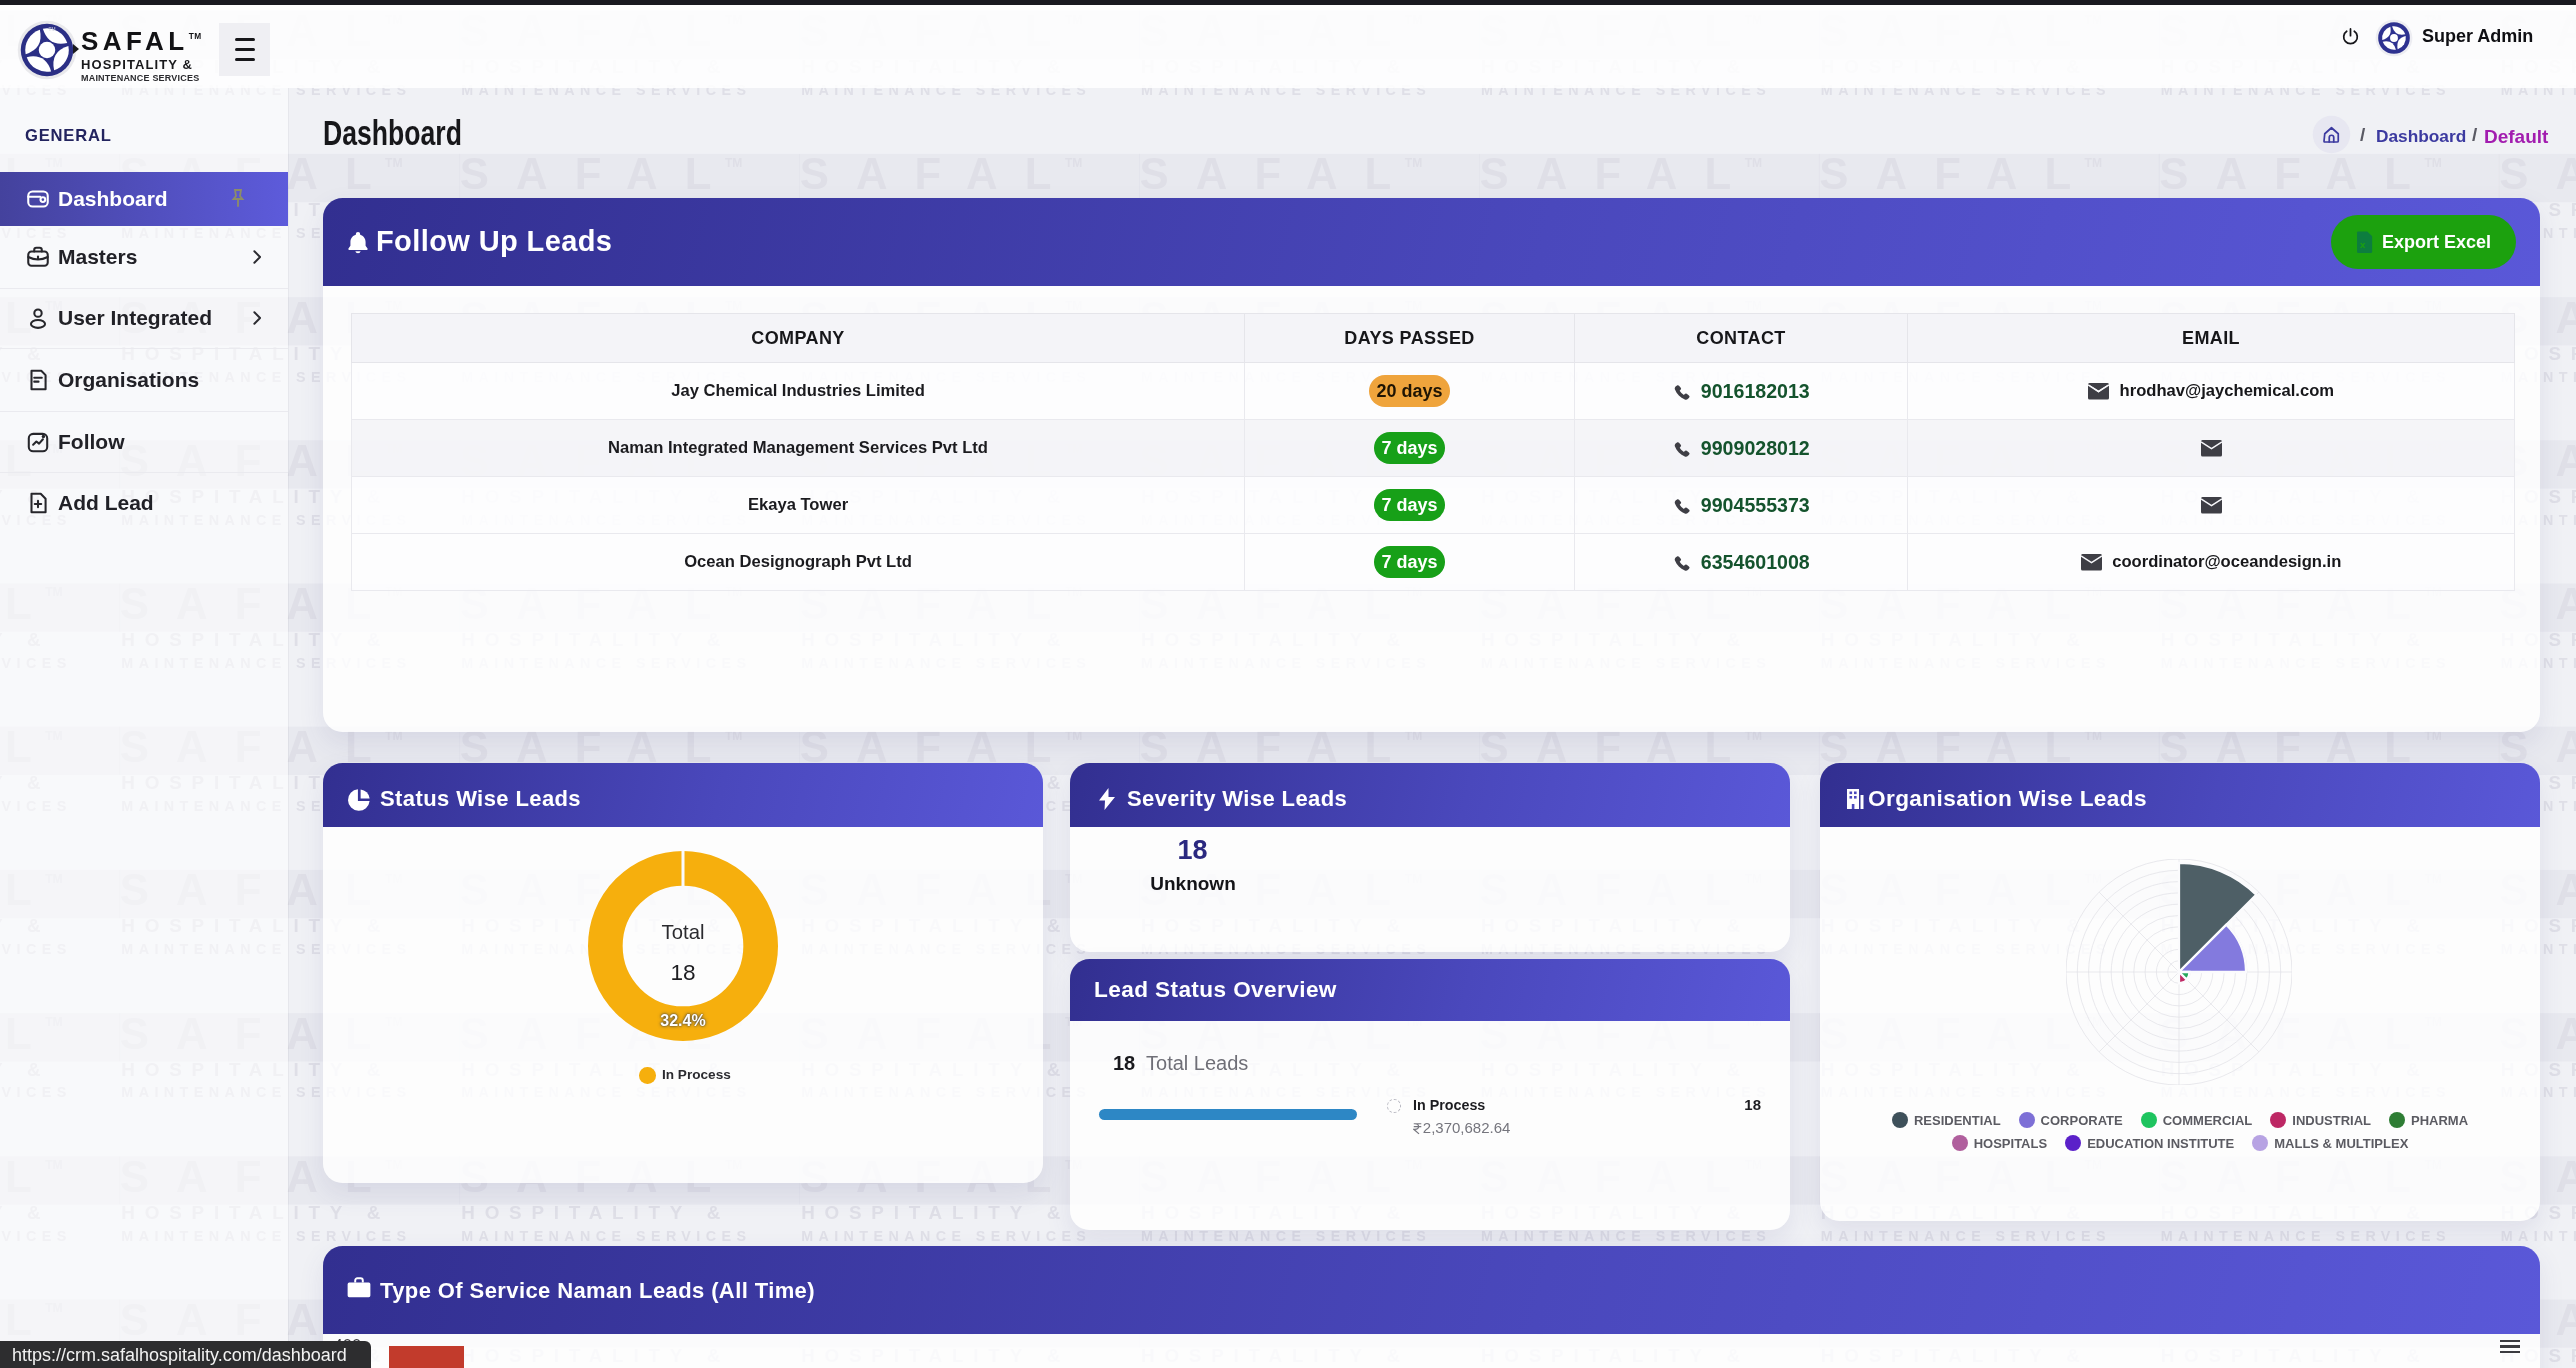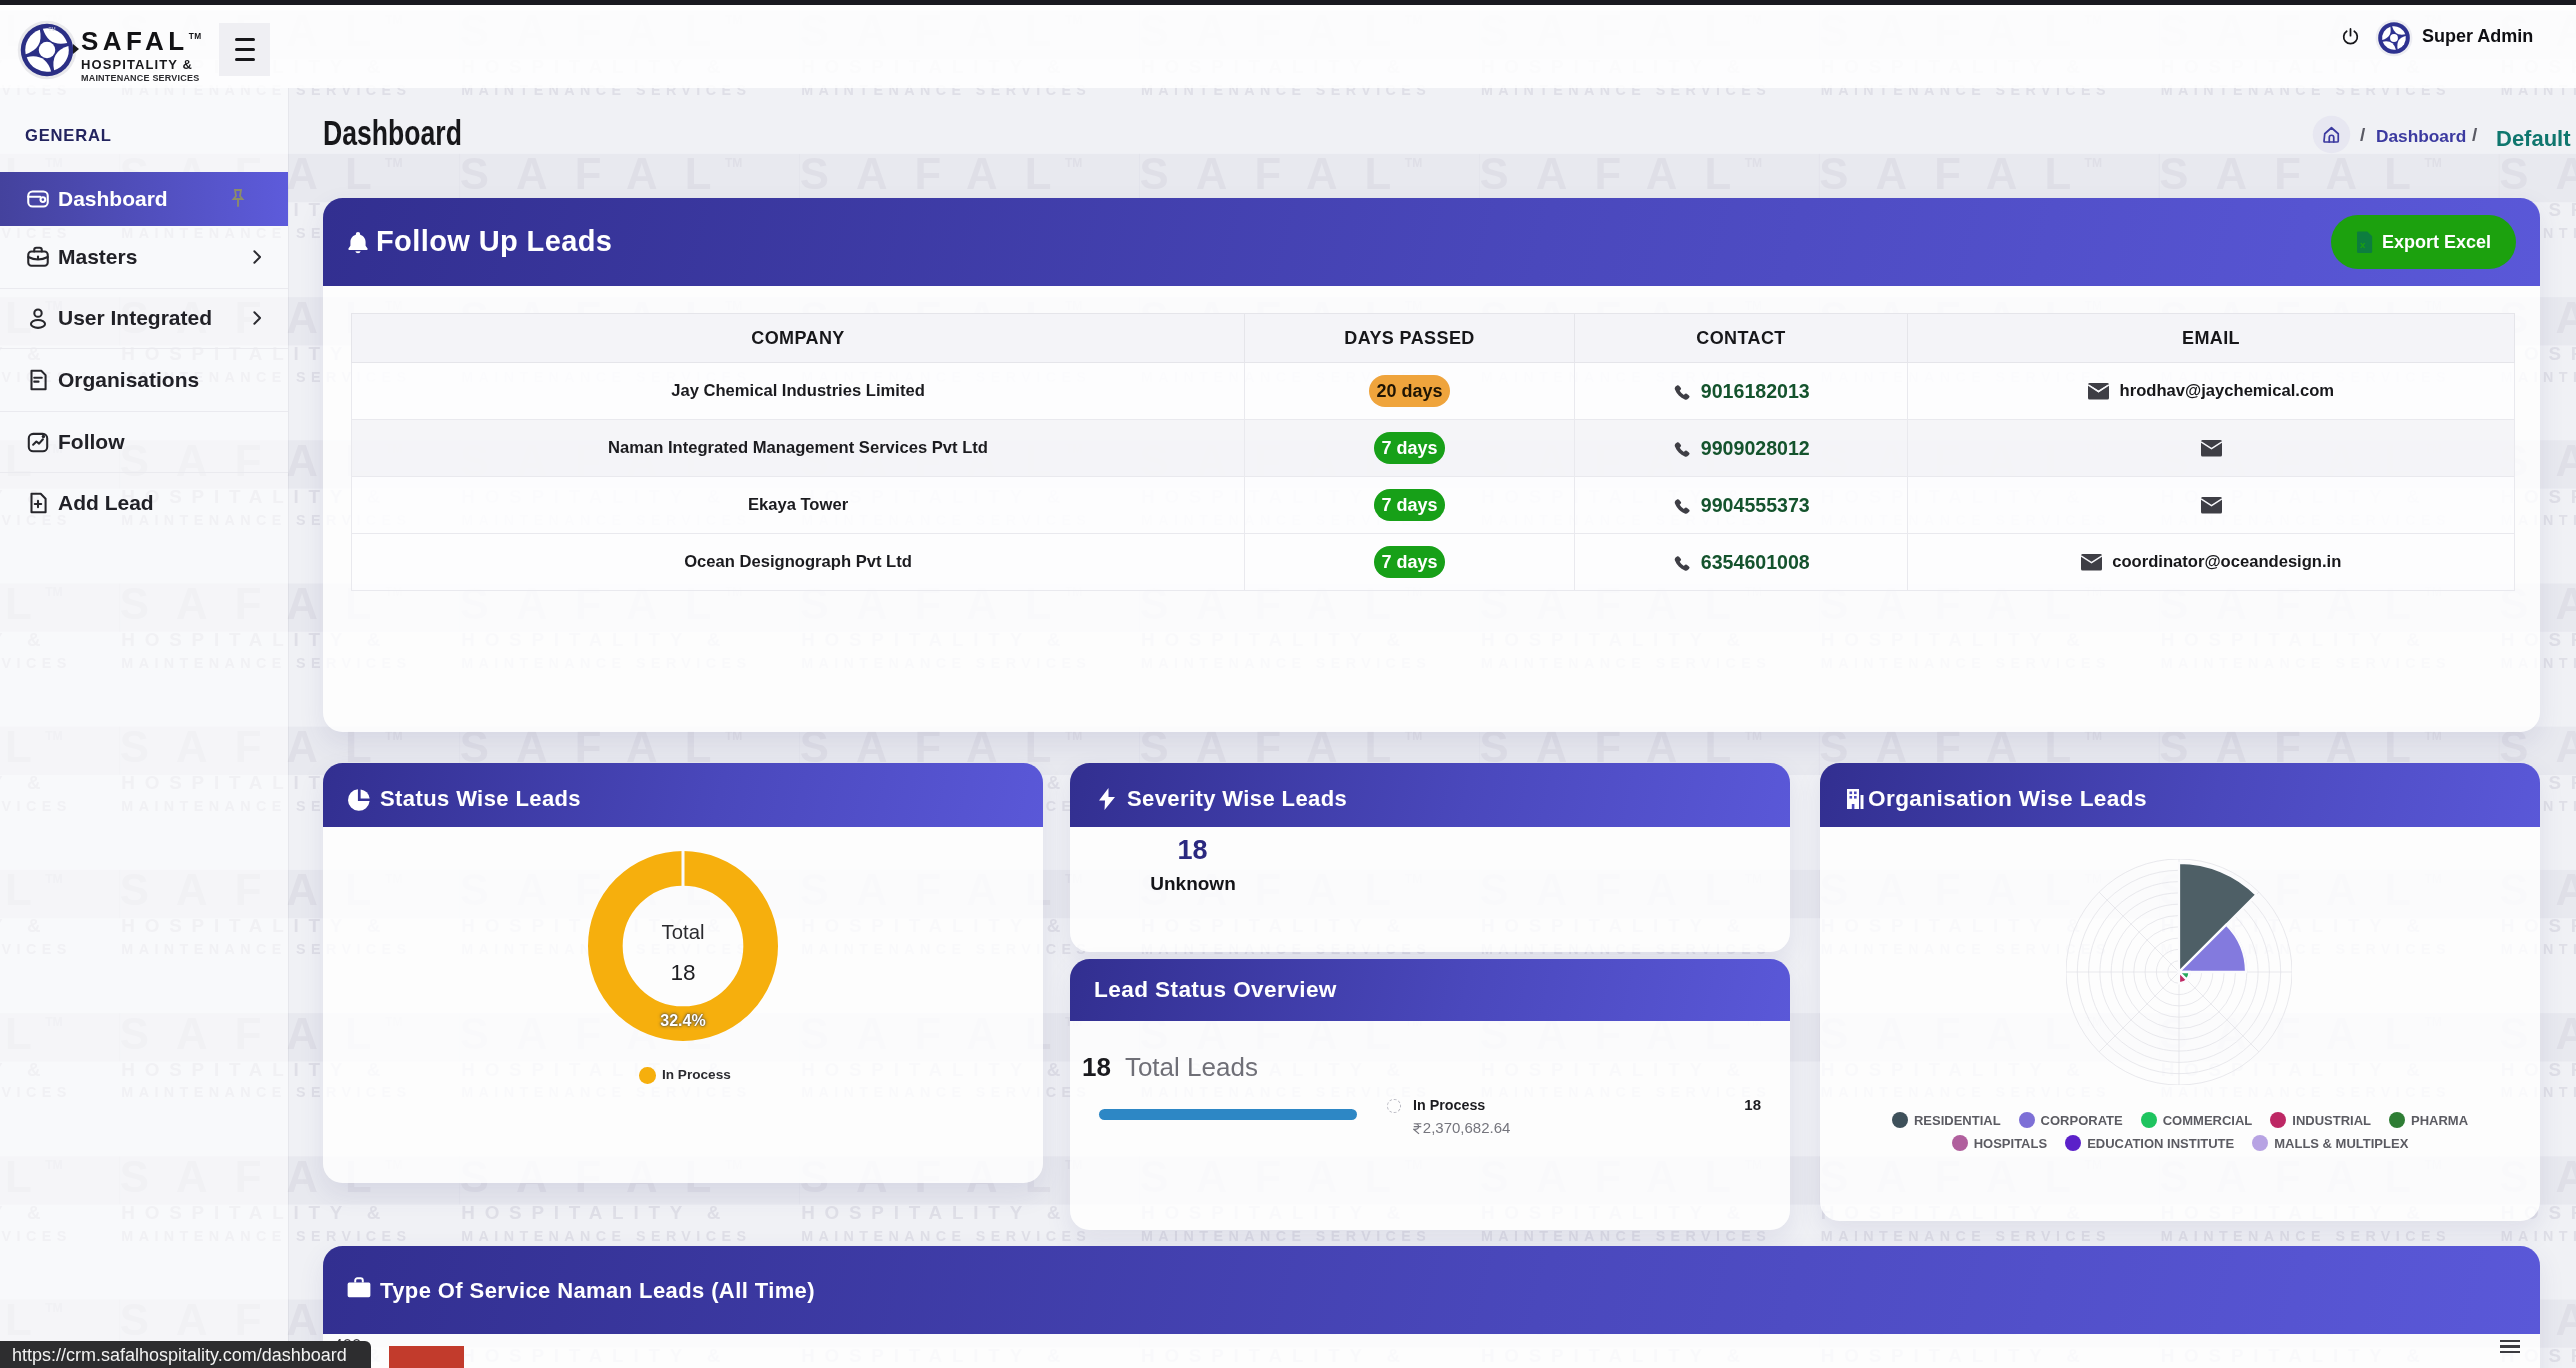--- a/index.html
+++ b/index.html
@@ -294,21 +294,21 @@
   <svg class="abs" style="left:0;top:0" width="39" height="39" viewBox="0 0 52 52">
     <circle cx="26" cy="26" r="25" fill="#e7e7f1"></circle>
     <g fill="none" stroke="#3c3aa0" stroke-width="2.3" stroke-linecap="round" stroke-linejoin="round">
       <path d="M17 25 L26 17 L35 25 V34.5 a1.5 1.5 0 0 1 -1.5 1.5 h-17 A1.5 1.5 0 0 1 16 35 Z"></path>
       <path d="M23 36 v-6 a3 3 0 0 1 6 0 v6"></path>
     </g>
   </svg>
   <span class="abs" style="left:48px;top:9px;color:#5a5a64;">/</span>
   <span class="abs" style="left:64px;top:10.6px;color:#3c3aa0;font-size:17.3px;">Dashboard</span>
   <span class="abs" style="left:160px;top:9px;color:#5a5a64;">/</span>
-  <span class="abs" style="left:184px;top:10.6px;color:#0f766e;font-size:22px;">Default</span>
+  <span class="abs" style="left:172px;top:10.6px;color:#a21caf;font-size:19px;">Default</span>
 </div>
 
 <div class="card" id="fucard">
   <div class="cardhead">
     <svg class="abs" style="left:22px;top:31px" width="26" height="27" viewBox="0 0 24 24" fill="#fff">
       <path d="M12 2.2 a2 2 0 0 1 2 2 v0.6 c3 0.9 5 3.5 5 6.7 V15 l1.8 2.6 a0.8 0.8 0 0 1 -0.66 1.25 H3.86 A0.8 0.8 0 0 1 3.2 17.6 L5 15 v-3.5 c0-3.2 2-5.8 5-6.7 V4.2 a2 2 0 0 1 2-2 Z"></path>
       <path d="M9.5 20 a2.6 2.6 0 0 0 5 0 Z"></path>
     </svg>
     <div class="cardtitle" style="left:53px;top:27px;font-size:29px;">Follow Up Leads</div>
     <div id="exportbtn">
@@ -408,21 +408,21 @@
     <div class="cardtitle" style="left:57px;top:22.6px;font-size:22px;">Severity Wise Leads</div>
   </div>
   <div class="abs" style="left:81px;top:72px;width:83px;text-align:center;font-size:27px;font-weight:bold;color:#2b2980;">18</div>
   <div class="abs" style="left:44px;top:110px;width:158px;text-align:center;font-size:19px;font-weight:bold;color:#141418;">Unknown</div>
 </div>
 
 <div class="card" id="leadstatuscard">
   <div class="cardhead" style="height:62px;">
     <div class="cardtitle" style="left:24px;top:18px;font-size:22.6px;">Lead Status Overview</div>
   </div>
-  <div class="abs" style="left:12px;top:93px;font-size:26px;color:#1a1a1e;"><b>18</b>&nbsp; <span style="color:#6f6f77;">Total Leads</span></div>
+  <div class="abs" style="left:43px;top:93px;font-size:20px;color:#1a1a1e;"><b>18</b>&nbsp; <span style="color:#6f6f77;">Total Leads</span></div>
   <div class="abs" style="left:29px;top:150px;width:258px;height:11.3px;border-radius:6px;background:#2d87c5;"></div>
   <div class="abs" style="left:317px;top:140px;width:13.6px;height:13.6px;border-radius:50%;border:1.5px dashed #b9b9c2;"></div>
   <div class="abs" style="left:343px;top:138px;font-size:14.3px;font-weight:bold;color:#1c1c20;">In Process</div>
   <div class="abs" style="left:343px;top:160px;font-size:15px;color:#75757d;"><svg width="9.8" height="11.3" viewBox="0 0 13 15" style="vertical-align:-1.5px">
         <g stroke="#75757d" stroke-width="1.6" fill="none">
           <path d="M1 1 h10 M1 4.7 h10 M2.5 1 c6.5 0 6.5 7.4 0 7.4 H1 l7 6"></path>
         </g>
       </svg>2,370,682.64</div>
   <div class="abs" style="right:29px;top:137px;font-size:15px;font-weight:bold;color:#1c1c20;">18</div>
 </div>

